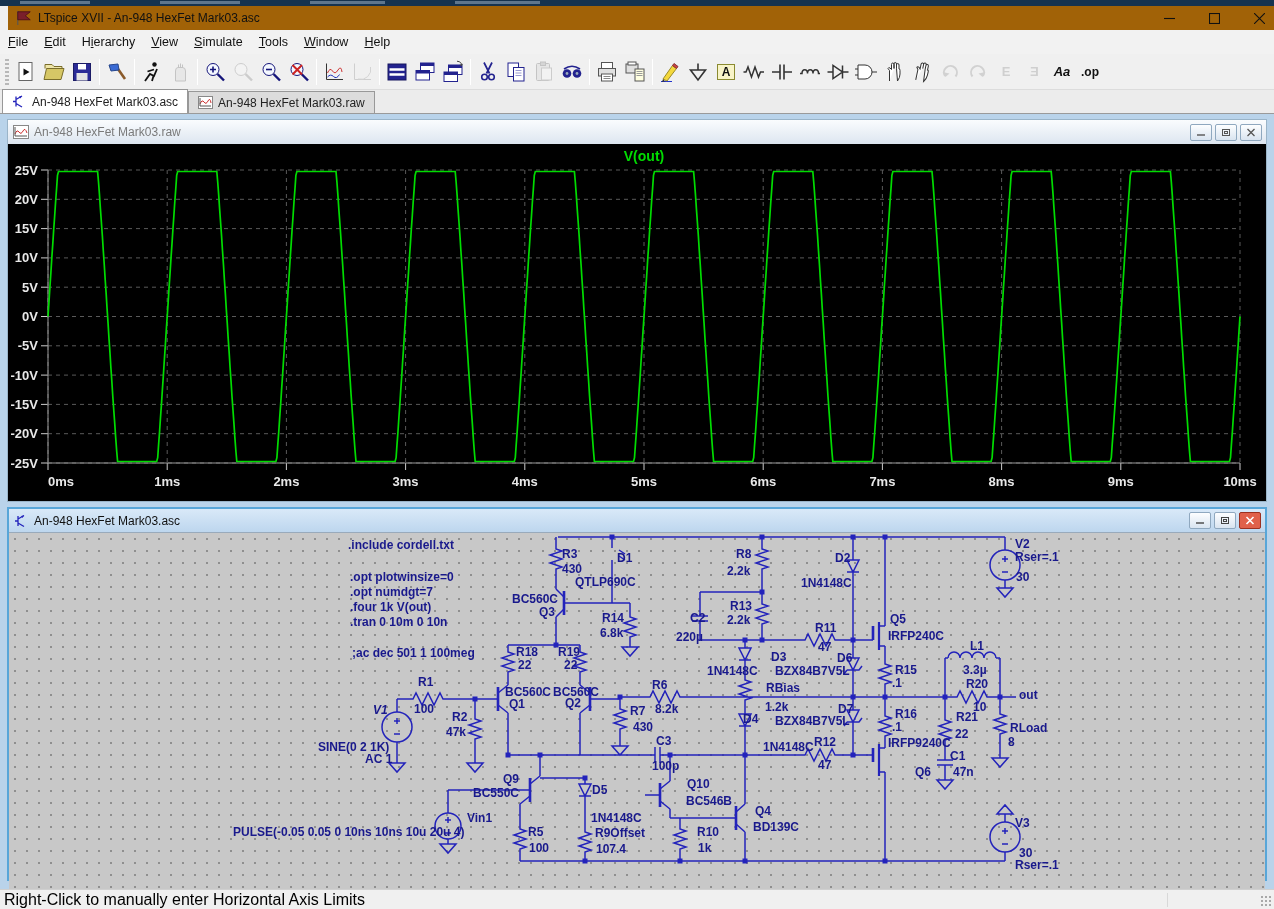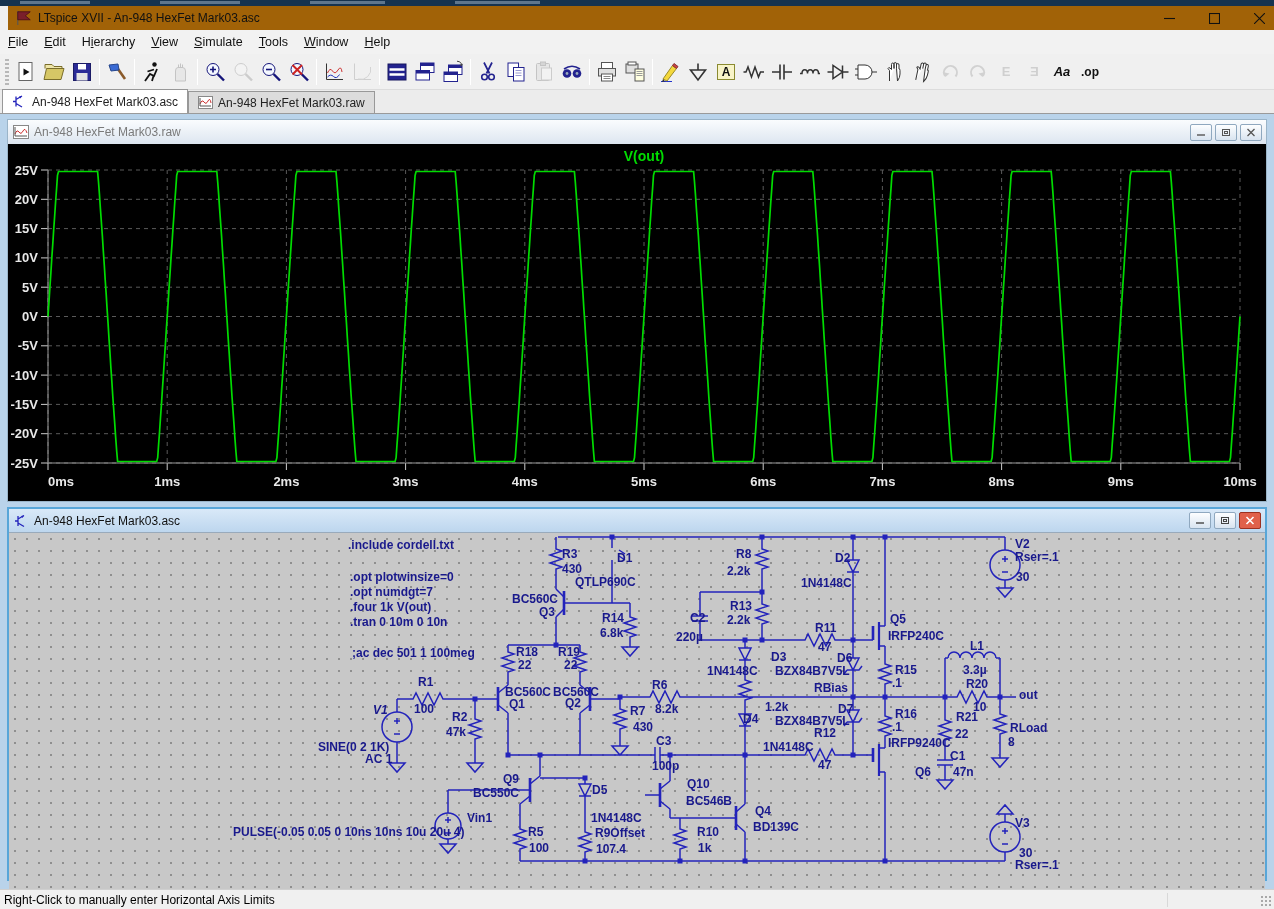--- a/index.html
+++ b/index.html
@@ -53,21 +53,21 @@
 
   #sch-win { left:7px; top:393px; width:1260px; height:374px; border:2px solid #58a6d8; background:#f0f0f0; }
   #sch-win .ctitle { background:linear-gradient(#d9e9f8,#bdd6ee); border-bottom:1px solid #9ab; }
   #sch-win .ttext { color:#111; }
   #sch-canvas { position:relative; width:1256px; height:436px; background-color:#c8c8c8;
     background-image:radial-gradient(#8f8f8f 0.8px, transparent 0.9px); background-size:12px 12px; overflow:hidden; }
   #sch-svg { position:absolute; left:0; top:0; }
   .slabel { position:absolute; font-weight:bold; font-size:12px; color:#19198c; white-space:pre; line-height:12px; }
 
   #statusbar { position:absolute; left:0; top:889px; width:1274px; height:20px; background:#f0f0f0; border-top:1px solid #d0d0d0; display:flex; align-items:center; }
-  #status-text { padding-left:4px; font-size:12px; color:#000; }
+  #status-text { padding-left:4px; font-size:16px; color:#000; }
   #status-sep { position:absolute; left:1167px; top:3px; width:1px; height:14px; background:#d8d8d8; }
   #grip { position:absolute; right:2px; bottom:2px; width:12px; height:12px;
     background-image:radial-gradient(#a8a8a8 1.2px, transparent 1.3px); background-size:4px 4px; }
 </style>
 </head>
 <body>
 
 <div id="top-strip">
   <i style="left:20px;width:70px"></i>
     <i style="left:160px;width:80px"></i>
@@ -559,29 +559,29 @@
         <div class="slabel" style="left: 806px; top: 89px;">R11</div>
         <div class="slabel" style="left: 809px; top: 108px;">47</div>
         <div class="slabel" style="left: 881px; top: 80px;">Q5</div>
         <div class="slabel" style="left: 879px; top: 97px;">IRFP240C</div>
         <div class="slabel" style="left: 732px; top: 118px; padding-left: 30px;">D3</div>
         <div class="slabel" style="left: 698px; top: 132px;">1N4148C</div>
         <div class="slabel" style="left: 828px; top: 119px;">D6</div>
         <div class="slabel" style="left: 766px; top: 132px;">BZX84B7V5L</div>
         <div class="slabel" style="left: 886px; top: 131px;">R15</div>
         <div class="slabel" style="left: 883px; top: 144px;">.1</div>
-        <div class="slabel" style="left: 757px; top: 149px; margin-left: 48px;">RBias</div>
+        <div class="slabel" style="left: 757px; top: 149px;">RBias</div>
         <div class="slabel" style="left: 756px; top: 168px;">1.2k</div>
         <div class="slabel" style="left: 829px; top: 170px;">D7</div>
         <div class="slabel" style="left: 766px; top: 182px;">BZX84B7V5L</div>
         <div class="slabel" style="left: 886px; top: 175px;">R16</div>
         <div class="slabel" style="left: 883px; top: 188px;">.1</div>
         <div class="slabel" style="left: 734px; top: 180px;">D4</div>
         <div class="slabel" style="left: 754px; top: 208px;">1N4148C</div>
-        <div class="slabel" style="left: 805px; top: 194px;">R12</div>
+        <div class="slabel" style="left: 805px; top: 203px;">R12</div>
         <div class="slabel" style="left: 809px; top: 226px;">47</div>
         <div class="slabel" style="left: 879px; top: 204px;">IRFP9240C</div>
         <div class="slabel" style="left: 882px; top: 233px; margin-left: 24px;">Q6</div>
         <div class="slabel" style="left: 941px; top: 217px;">C1</div>
         <div class="slabel" style="left: 944px; top: 233px;">47n</div>
         <div class="slabel" style="left: 961px; top: 107px;">L1</div>
         <div class="slabel" style="left: 954px; top: 131px;">3.3µ</div>
         <div class="slabel" style="left: 957px; top: 145px;">R20</div>
         <div class="slabel" style="left: 964px; top: 168px;">10</div>
         <div class="slabel" style="left: 1010px; top: 156px;">out</div>

